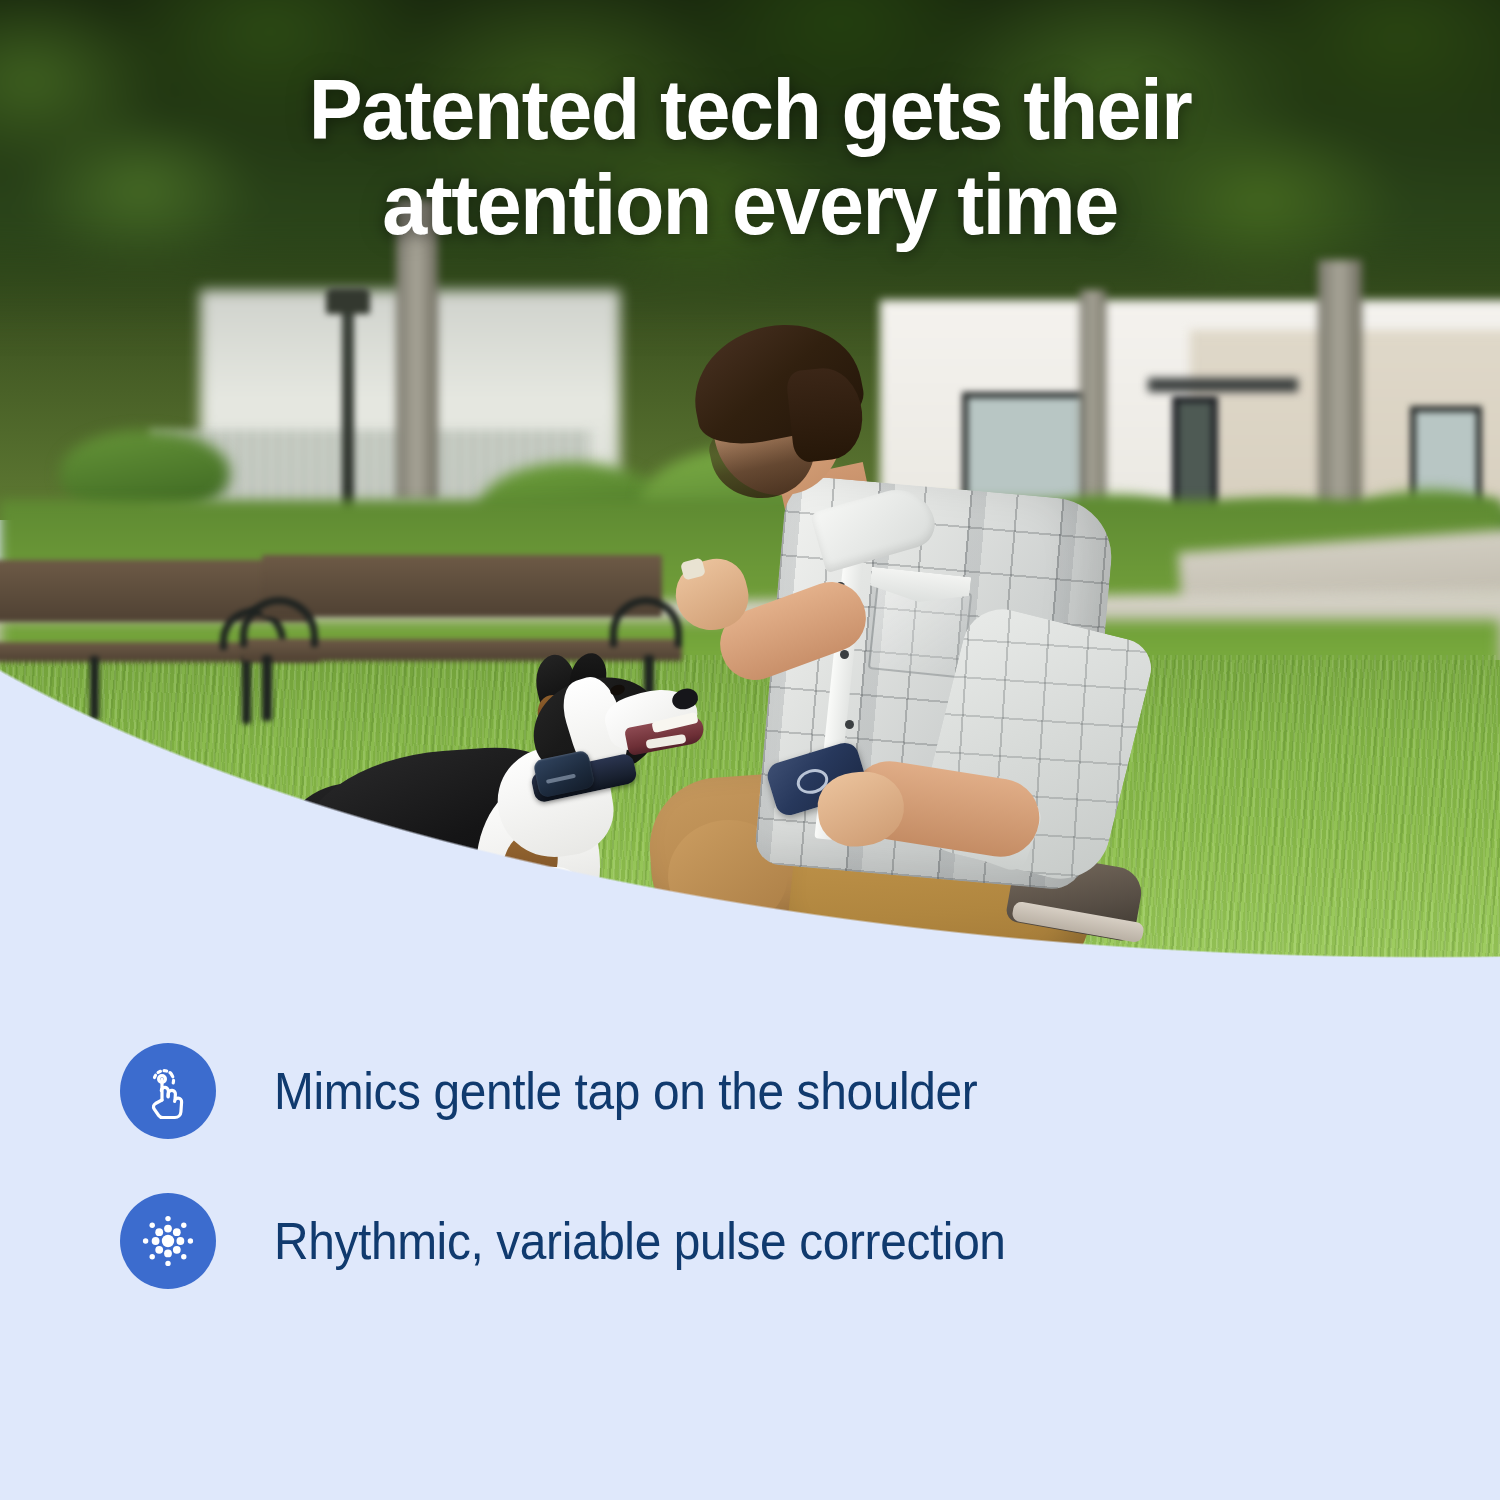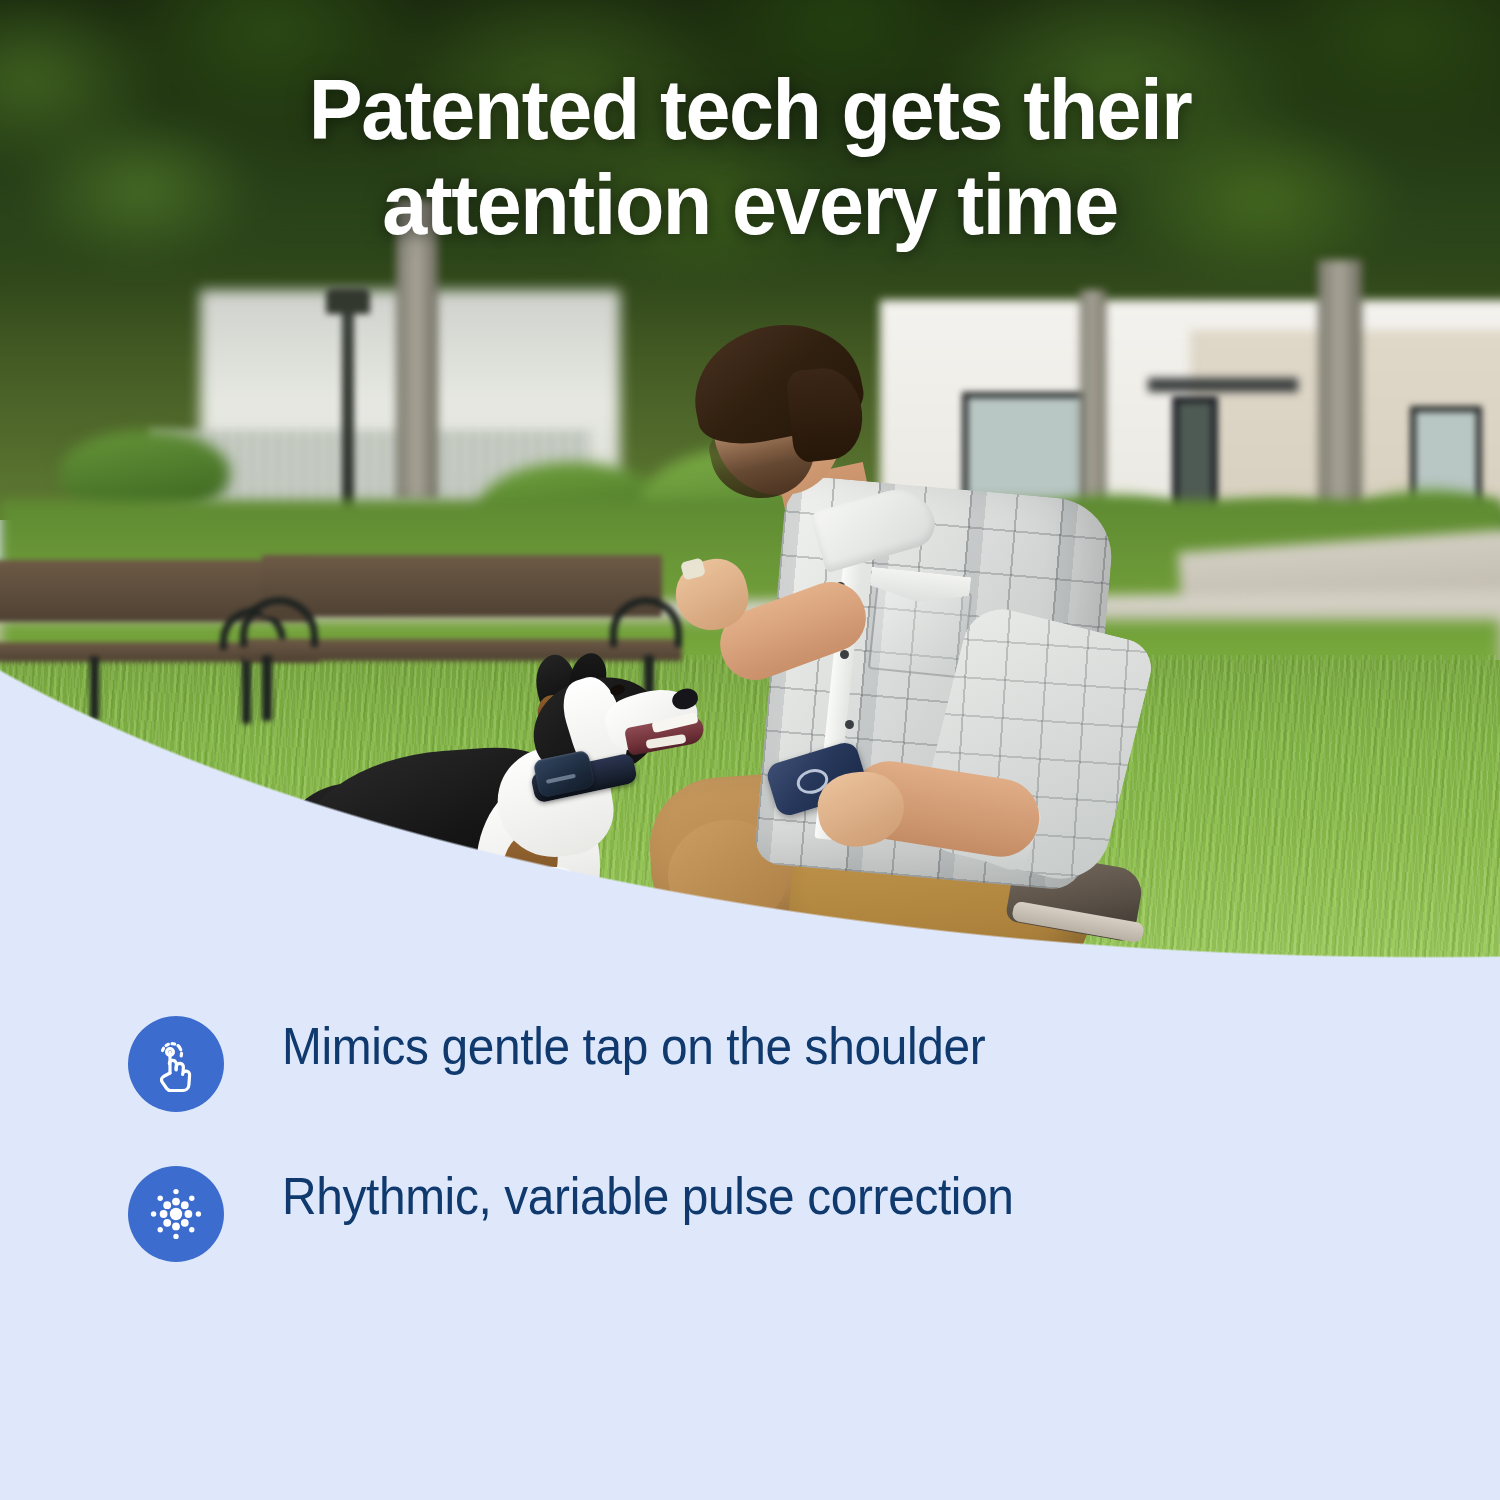--- a/index.html
+++ b/index.html
@@ -423,24 +423,23 @@
     padding:0 120px;
   }
 
   
   .features {
     position:absolute; left:0; bottom:0; width:1500px; height:540px;
     z-index:30;
     padding:56px 0 0 0;
   }
   .feature-row {
-    display:flex; 
+    display:flex; align-items:center;
     height:150px;
-    padding-left:92px;
-    margin-left:36px;
+    padding-left:120px;
   }
   .fi-circle {
     width:96px; height:96px; border-radius:50%;
     background:#3C6CCE;
     flex:0 0 96px;
     position:relative;
     display:flex; align-items:center; justify-content:center;
   }
   .fi-circle svg { display:block; }
   .feature-label {

